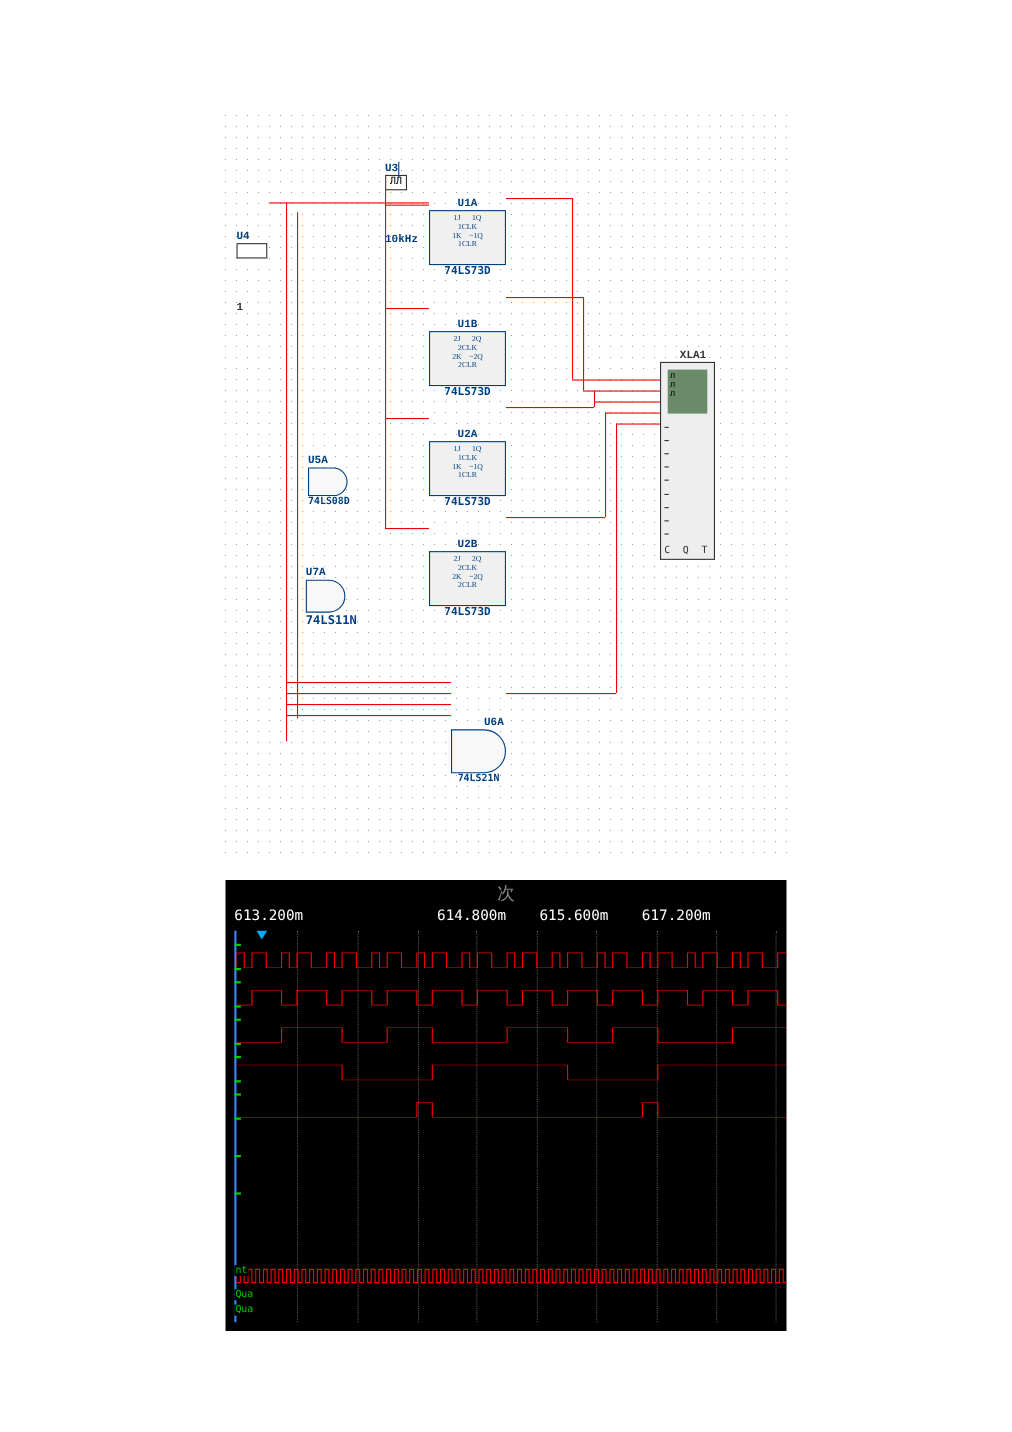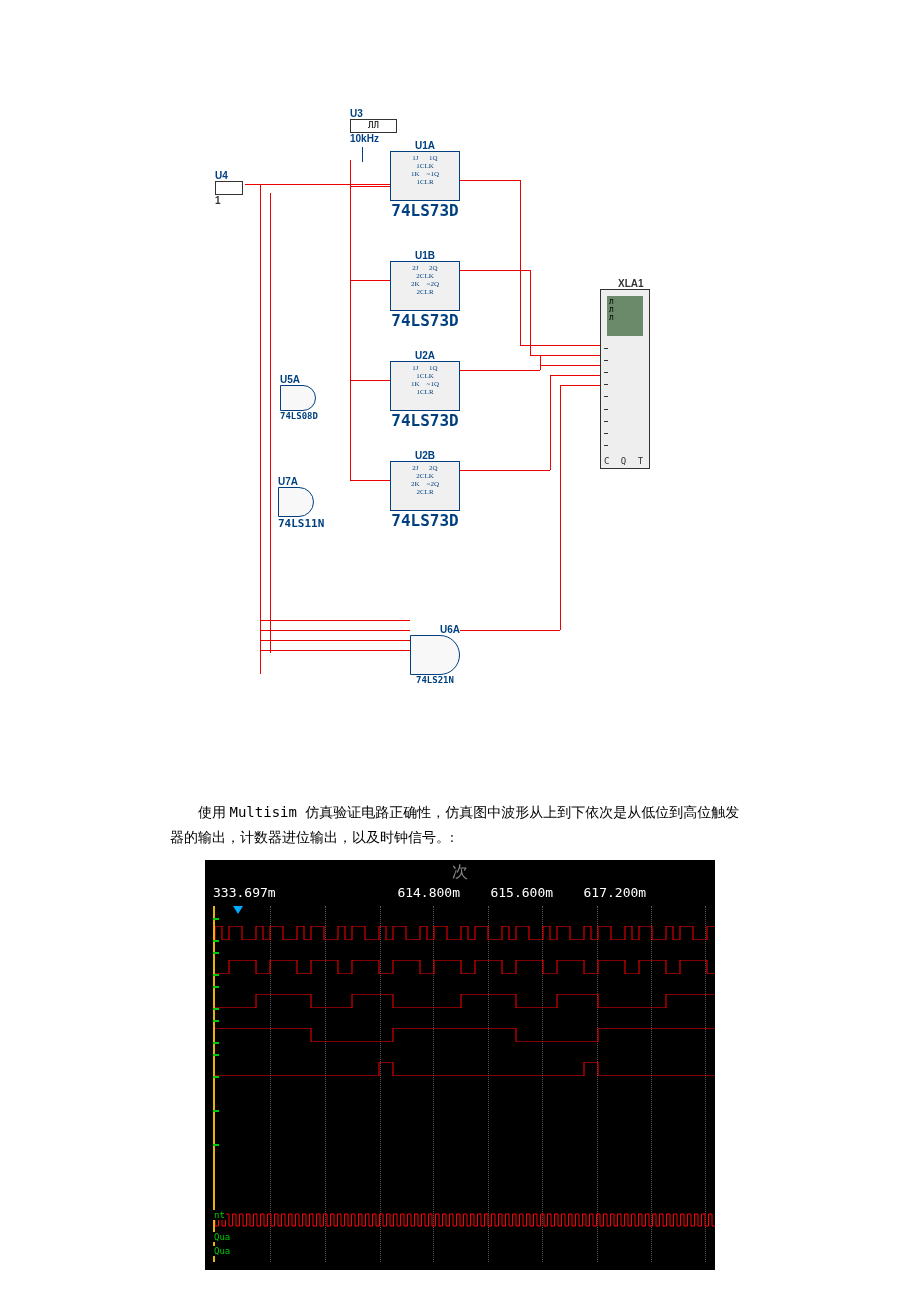--- a/index.html
+++ b/index.html
@@ -2,58 +2,58 @@
 <html><head>
 <meta charset="utf-8">
 <style>
 * { margin: 0; padding: 0; box-sizing: border-box; }
 body { font-family: "SimSun", serif; font-size: 14px; background: #fff; width: 920px; }
 .page { padding: 100px 170px 60px 170px; }
 .circuit-container { display: flex; justify-content: center; margin-bottom: 20px; }
 .circuit { position: relative; width: 520px; height: 680px; background: #fff; }
 .dot-grid { position: absolute; inset: 0; background-image: radial-gradient(circle, #999 0.6px, transparent 0.6px); background-size: 10px 10px; }
 .comp { position: absolute; }
-.label { color: #004080; font-family: Liberation Sans, sans-serif; font-size: 10px; font-weight: bold; }
+.label { color: #004080; font-family: Liberation Mono, monospace; font-size: 10px; font-weight: bold; margin-top: 40px; }
 .chip { border: 1px solid #004080; background: #f0f0f0; font-size: 7px; color: #004080; padding: 2px 3px; }
 .chip-big { width: 70px; height: 50px; }
-.chip-label { color: #004080; font-family: monospace; font-size: 16px; font-weight: bold; text-align: center; }
+.chip-label { color: #004080; font-family: monospace; font-size: 10px; font-weight: bold; text-align: center; }
 .gate { border: 1px solid #004080; background: #f8f8f8; width: 36px; height: 26px; border-radius: 0 13px 13px 0; }
 .clock-box { border: 1px solid #333; background: #fff; width: 30px; height: 16px; }
 .wire-r { position: absolute; background: #e00; }
 .wire-b { position: absolute; background: #004080; }
 .xla { position: absolute; border: 1px solid #333; background: #eee; width: 50px; height: 180px; }
 .xla-screen { position: absolute; top: 6px; left: 6px; right: 6px; height: 40px; background: #6a8a6a; }
 .xla-wave { color: #000; font-size: 8px; font-family: monospace; line-height: 8px; padding: 2px; }
 
 .desc { font-size: 14px; line-height: 1.8; margin: 15px 0 10px 0; text-indent: 2em; font-family: "SimSun", serif; }
 .mono { font-family: monospace; }
 
 .waveform-container { display: flex; justify-content: center; }
 .waveform { width: 510px; height: 410px; background: #000; position: relative; font-family: monospace; }
 .wf-title { color: #888; font-size: 16px; text-align: center; padding: 2px 0; }
 .wf-axis { display: flex; color: #fff; font-size: 13px; padding: 0 8px 6px 8px; }
 .wf-axis span { flex: 1; }
-.wf-body { position: relative; height: 356px; border-left: 2px solid #eab308; margin-left: 8px; }
+.wf-body { position: relative; height: 356px; border-left: 2px solid #3b82f6; margin-left: 8px; }
 .wf-grid-v { position: absolute; top: 0; bottom: 0; border-left: 1px dotted #555; }
 .wf-tick { position: absolute; left: -2px; width: 6px; height: 2px; background: #0c0; }
 .wf-sig-label { position: absolute; left: -2px; color: #0c0; background: #000; font-size: 9px; padding: 0 1px; }
 .wf-cursor { position: absolute; top: 0; width: 10px; height: 8px; }
 </style>
 </head>
 <body>
 
 <div class="page">
 
   <div class="circuit-container">
     <div class="circuit">
       <div class="dot-grid"></div>
 
       <div class="comp" style="left:150px; top:8px;">
         <div class="label">U3</div>
-        <div class="clock-box" style="width:47px;height:14px;font-size:9px;text-align:center;font-family:monospace;">ЛЛ</div>
+        <div class="clock-box" style="width:20px;height:14px;font-size:9px;text-align:center;font-family:monospace;">ЛЛ</div>
         <div class="label" style="font-weight:bold;">10kHz</div>
       </div>
 
       <div class="comp" style="left:15px; top:70px;">
         <div class="label">U4</div>
         <div class="clock-box" style="width:28px;height:14px;"></div>
         <div class="label" style="color:#333;font-weight:bold;">1</div>
       </div>
 
       <div class="comp" style="left:190px; top:40px; text-align:center;">
@@ -85,21 +85,21 @@
         <div class="gate" style="height:30px;border-radius:0 15px 15px 0;"></div>
         <div class="chip-label" style="font-size:11px;">74LS11N</div>
       </div>
 
       <div class="comp" style="left:190px; top:350px; text-align:center;">
         <div class="label">U2B</div>
         <div class="chip chip-big">2J&nbsp;&nbsp;&nbsp;&nbsp;&nbsp;&nbsp;2Q<br>2CLK<br>2K&nbsp;&nbsp;&nbsp;&nbsp;~2Q<br>2CLR</div>
         <div class="chip-label">74LS73D</div>
       </div>
 
-      <div class="comp" style="left:210px; top:524px;">
+      <div class="comp" style="left:210px; top:512px;">
         <div class="label" style="margin-left:30px;">U6A</div>
         <div class="gate" style="width:50px;height:40px;border-radius:0 20px 20px 0;"></div>
         <div class="chip-label" style="font-size:9px;">74LS21N</div>
       </div>
 
       <div class="comp" style="left:400px; top:178px;">
         <div class="label" style="color:#333; margin-left:18px;">XLA1</div>
         <div class="xla">
           <div class="xla-screen">
               <div class="xla-wave">л<br>л<br>л</div>
@@ -145,29 +145,26 @@
       <div class="wire-r" style="left:60px; top:520px; width:150px; height:1px;"></div>
       <div class="wire-r" style="left:60px; top:530px; width:150px; height:1px;"></div>
       <div class="wire-r" style="left:60px; top:540px; width:150px; height:1px;"></div>
       <div class="wire-r" style="left:60px; top:550px; width:150px; height:1px;"></div>
 
       <div class="wire-b" style="left:162px; top:47px; width:1px; height:15px;"></div>
 
     </div>
   </div>
 
-  <p class="desc">
-    <span>使用 </span><span class="mono">Multisim </span><span>仿真验证电路正确性，仿真图中波形从上到下依次是从低位到高位触发器的输出，计数器进位输出，以及时钟信号。:</span>
-  </p>
 
   <div class="waveform-container">
     <div class="waveform">
       <div class="wf-title">次</div>
       <div class="wf-axis">
-        <span>333.697m</span>
+        <span>613.200m</span>
         <span style="text-align:right;">614.800m</span>
         <span style="text-align:center;">615.600m</span>
         <span style="">617.200m</span>
       </div>
       <div class="wf-body">
         <svg class="wf-cursor" viewBox="0 0 10 8" style="left:18px;">
             <polygon points="0,0 10,0 5,8" fill="#0af"></polygon>
           </svg>
 
         <div class="wf-grid-v" style="left:55px;"></div>

